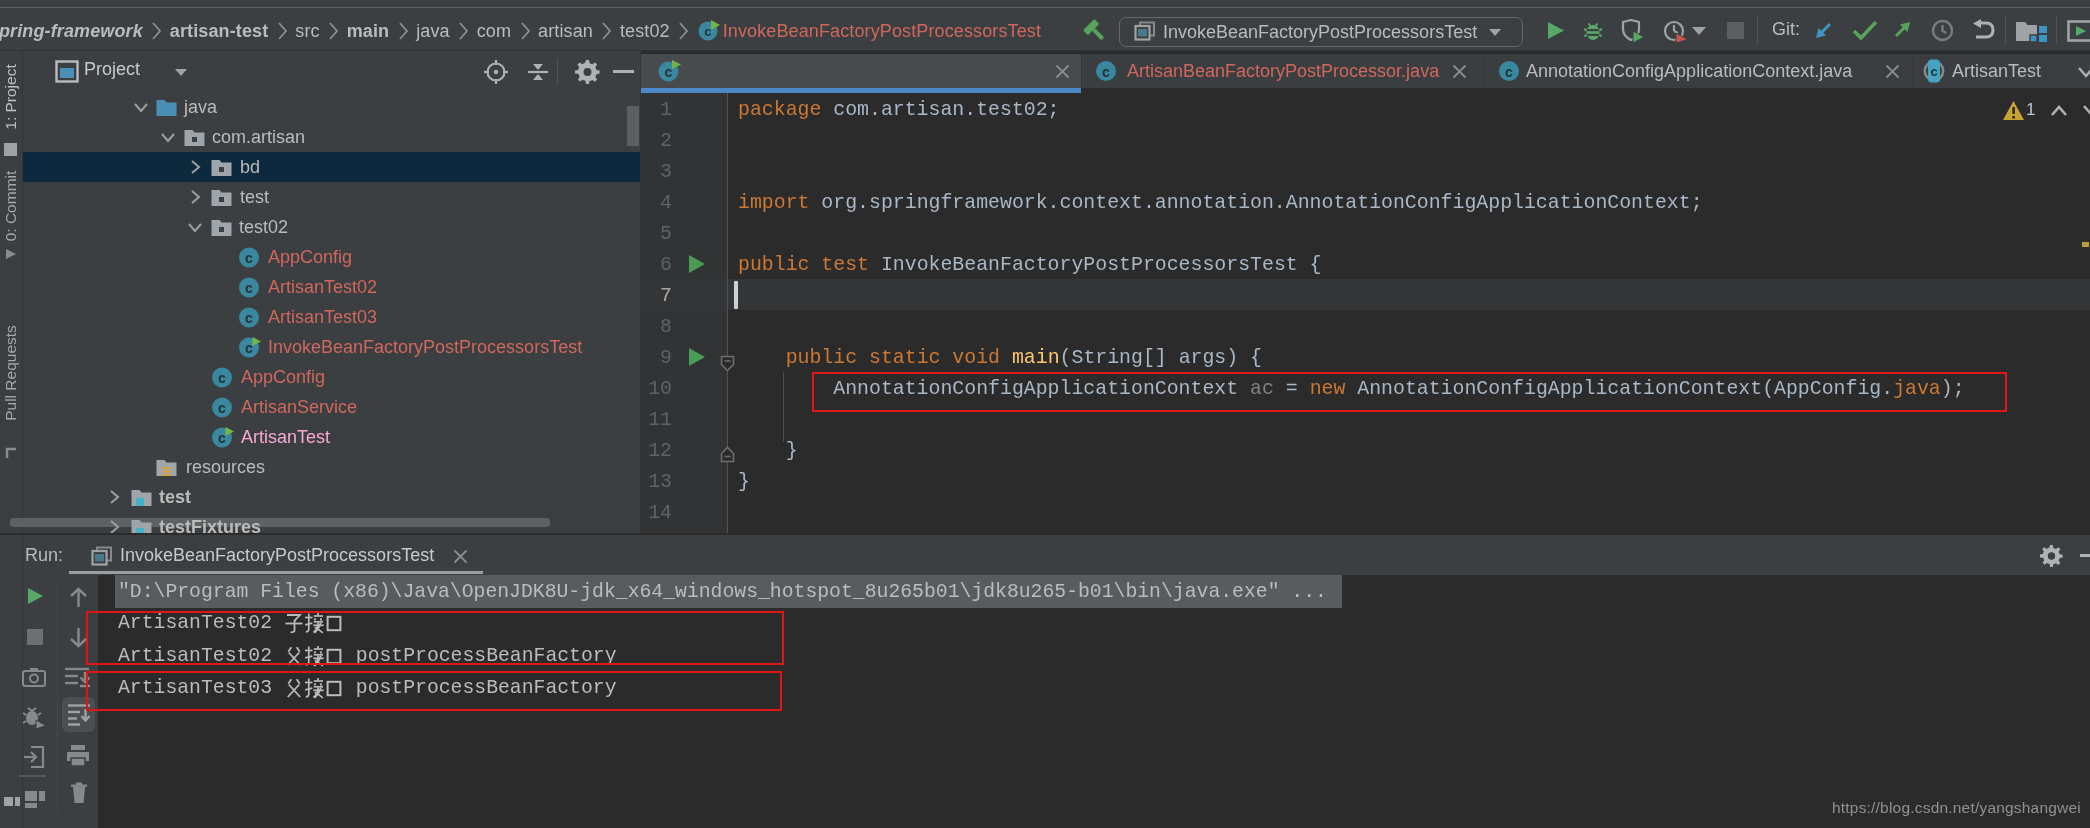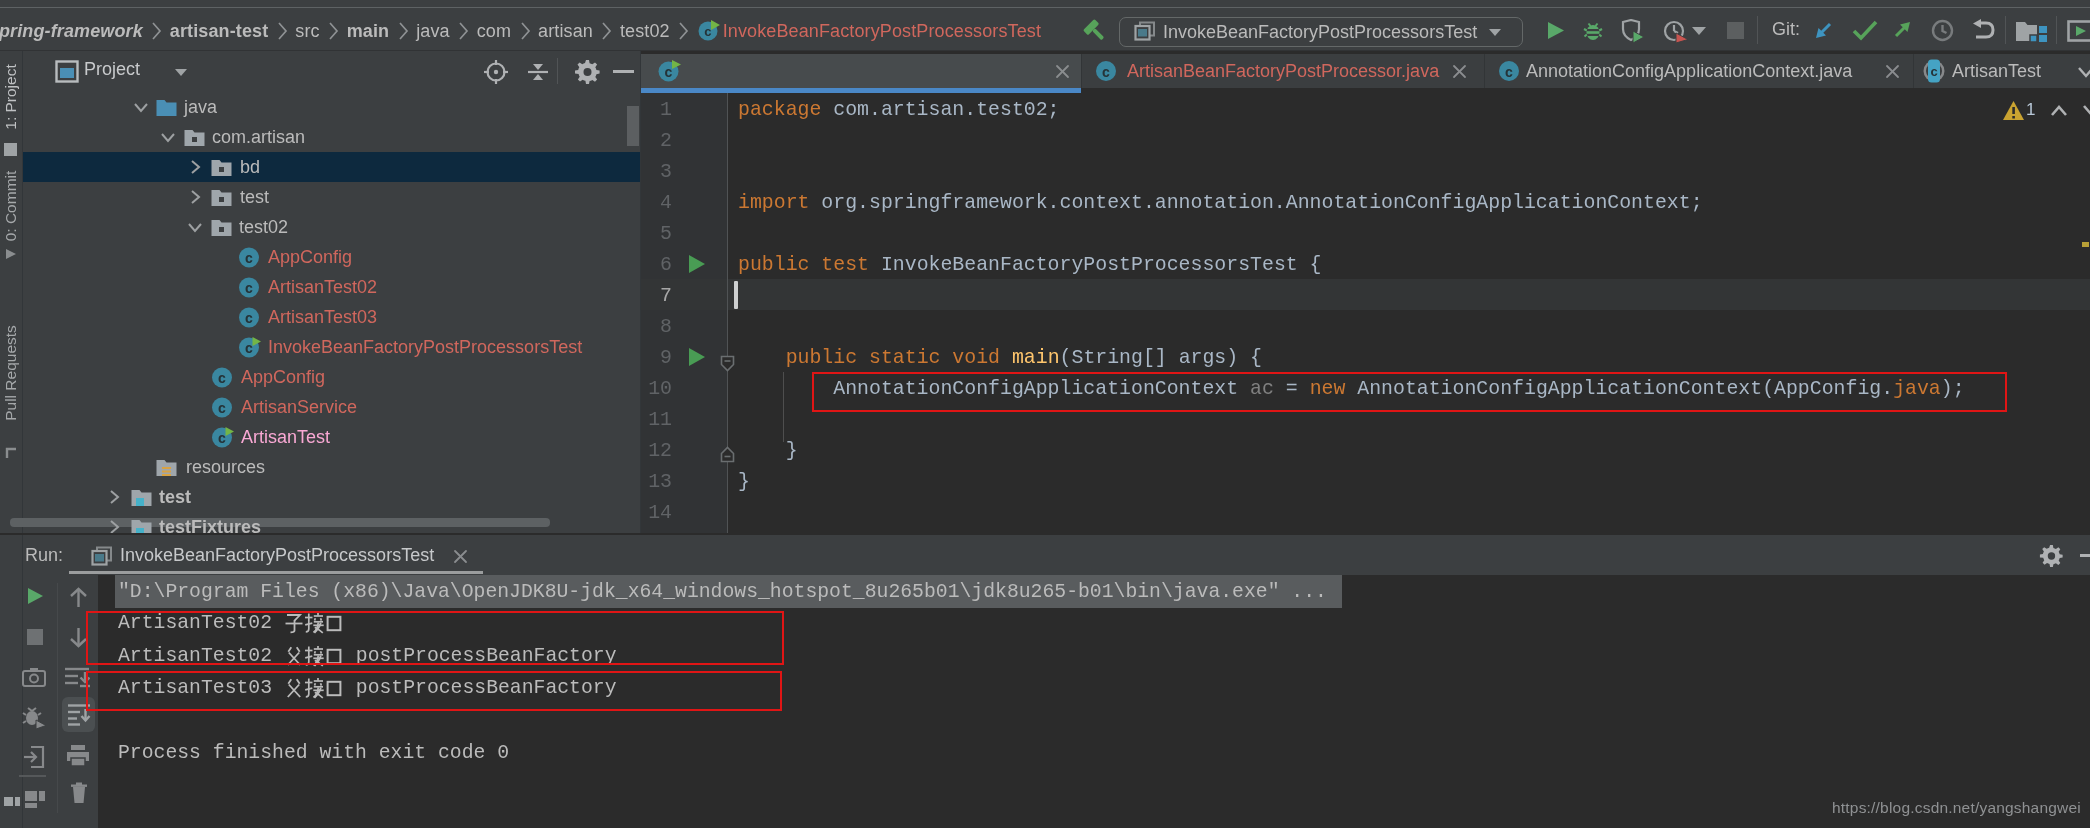--- a/index.html
+++ b/index.html
@@ -762,19 +762,16 @@
           <line x1="9.3" y1="13.3" x2="19.7" y2="13.3"></line>
           <path d="M14.2 10.5 Q14 16.5 9.5 20.5"></path>
           <path d="M16.8 10.8 Q15.5 16 10.5 20.8 M10.8 15.2 Q15 17.5 18.8 20.8"></path>
         </g>
       </svg>
       <svg width="20" height="22" viewBox="0 0 20 22" style="margin:0;">
         <rect x="3.6" y="4.8" width="12.8" height="13.4" fill="none" stroke="#bbbbbb" stroke-width="2"></rect>
       </svg>
       <span style="white-space:pre;"> postProcessBeanFactory</span>
     </div>
-<div class="abs" style="left:118px;top:736.5px;height:33px;display:flex;align-items:center;font-family:'Liberation Mono',monospace;font-size:19.75px;color:#bbbbbb;">
-      <span style="white-space:pre;">Process finished with exit code 0</span>
-    </div>
 <div class="abs" style="left:86px;top:611px;width:698px;height:54px;border:2px solid #e01515;box-sizing:border-box;"></div>
 <div class="abs" style="left:86px;top:671px;width:696px;height:40px;border:2px solid #e01515;box-sizing:border-box;"></div>
 <div class="abs" style="left:1832px;top:799px;font-size:15.5px;color:#8f9193;letter-spacing:0.2px;">https://blog.csdn.net/yangshangwei</div>
 </div>
 
 </body></html>

